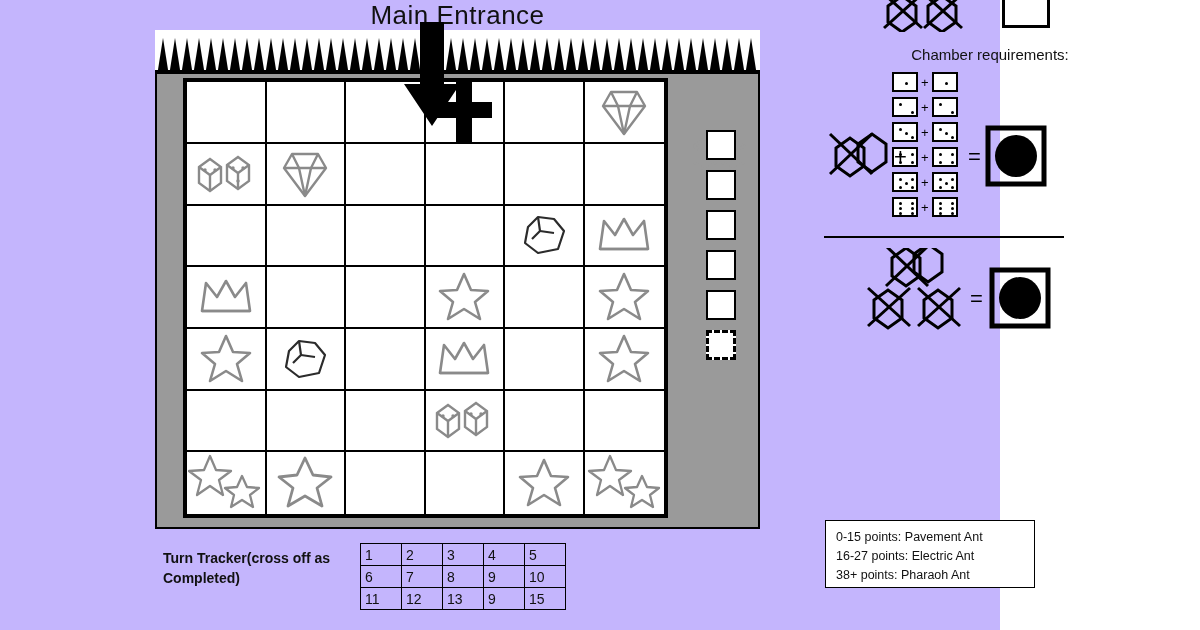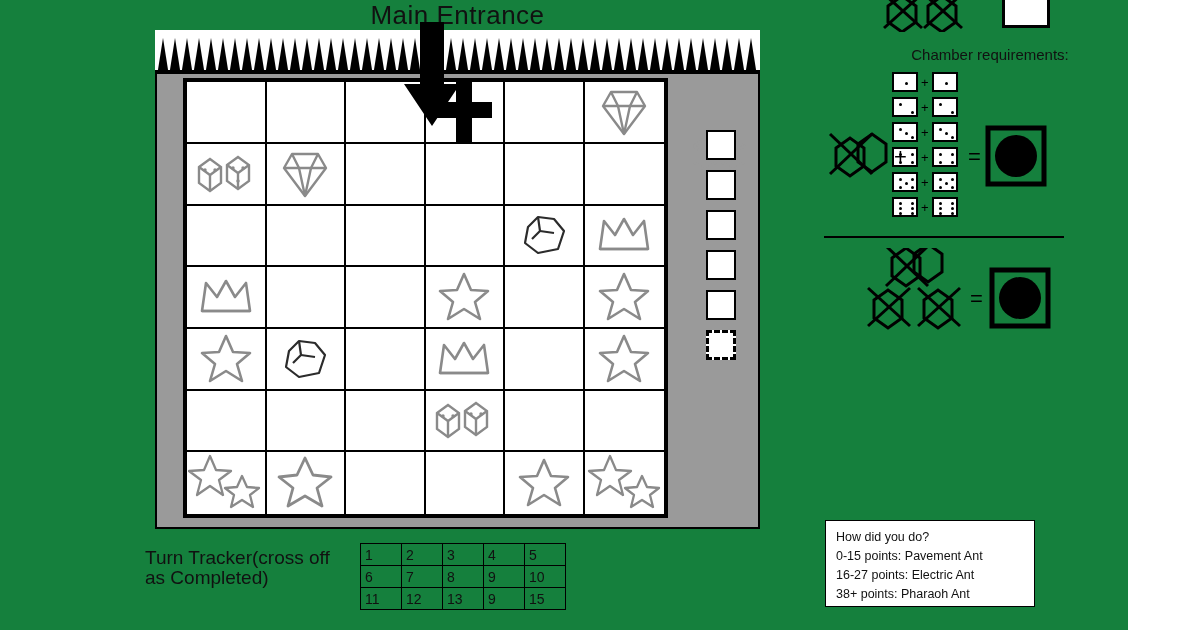--- a/index.html
+++ b/index.html
@@ -11,22 +11,22 @@
     width: 1200px;
     height: 630px;
     overflow: hidden;
     font-family: "Liberation Sans", sans-serif;
     color: #000;
     position: relative;
   }
   .page {
     position: absolute;
     left: 0; top: 0;
-    width: 1128px; height: 630px;
-    background: #15803d;
+    width: 1000px; height: 630px;
+    background: #c4b5fd;
   }
   
   .sheet {
     position: absolute;
     left: 155px;
     top: 0px;
     width: 605px;
     height: 535px;
   }
   .entrance-title {
@@ -115,26 +115,27 @@
   .dice-pair-top {
     position: absolute;
     right: 6px;
     top: 58px;
     width: 62px;
     height: 40px;
   }
   
   .turn-tracker-label {
     position: absolute;
-    left: 145px;
+    left: 163px;
     top: 548px;
     width: 200px;
-    font-size: 19px;
+    font-size: 14px;
     line-height: 20px;
     color: #111;
+    font-weight: bold;
   }
   .turn-table {
     position: absolute;
     left: 360px;
     top: 543px;
     border-collapse: collapse;
   }
   .turn-table td {
     border: 1px solid #000;
     width: 36px;
@@ -690,19 +691,18 @@
         <path d="M58 52 L72 42 L86 52 L86 70 L72 80 L58 70 Z"></path>
         <path d="M52 40 L94 78"></path>
           <path d="M94 40 L52 78"></path>
       </g>
       <text x="104" y="58" font-family="Liberation Sans, sans-serif" font-size="22" fill="#000">=</text>
       <rect x="126" y="22" width="56" height="56" fill="none" stroke="#000" stroke-width="5"></rect>
       <circle cx="154" cy="50" r="21" fill="#000"></circle>
     </svg>
 
     <div class="score-box">
-      <div>How did you do?</div>
       <div>0-15 points: Pavement Ant</div>
       <div>16-27 points: Electric Ant</div>
       <div>38+ points: Pharaoh Ant</div>
     </div>
   </div>
 </div>
 
 </body></html>

